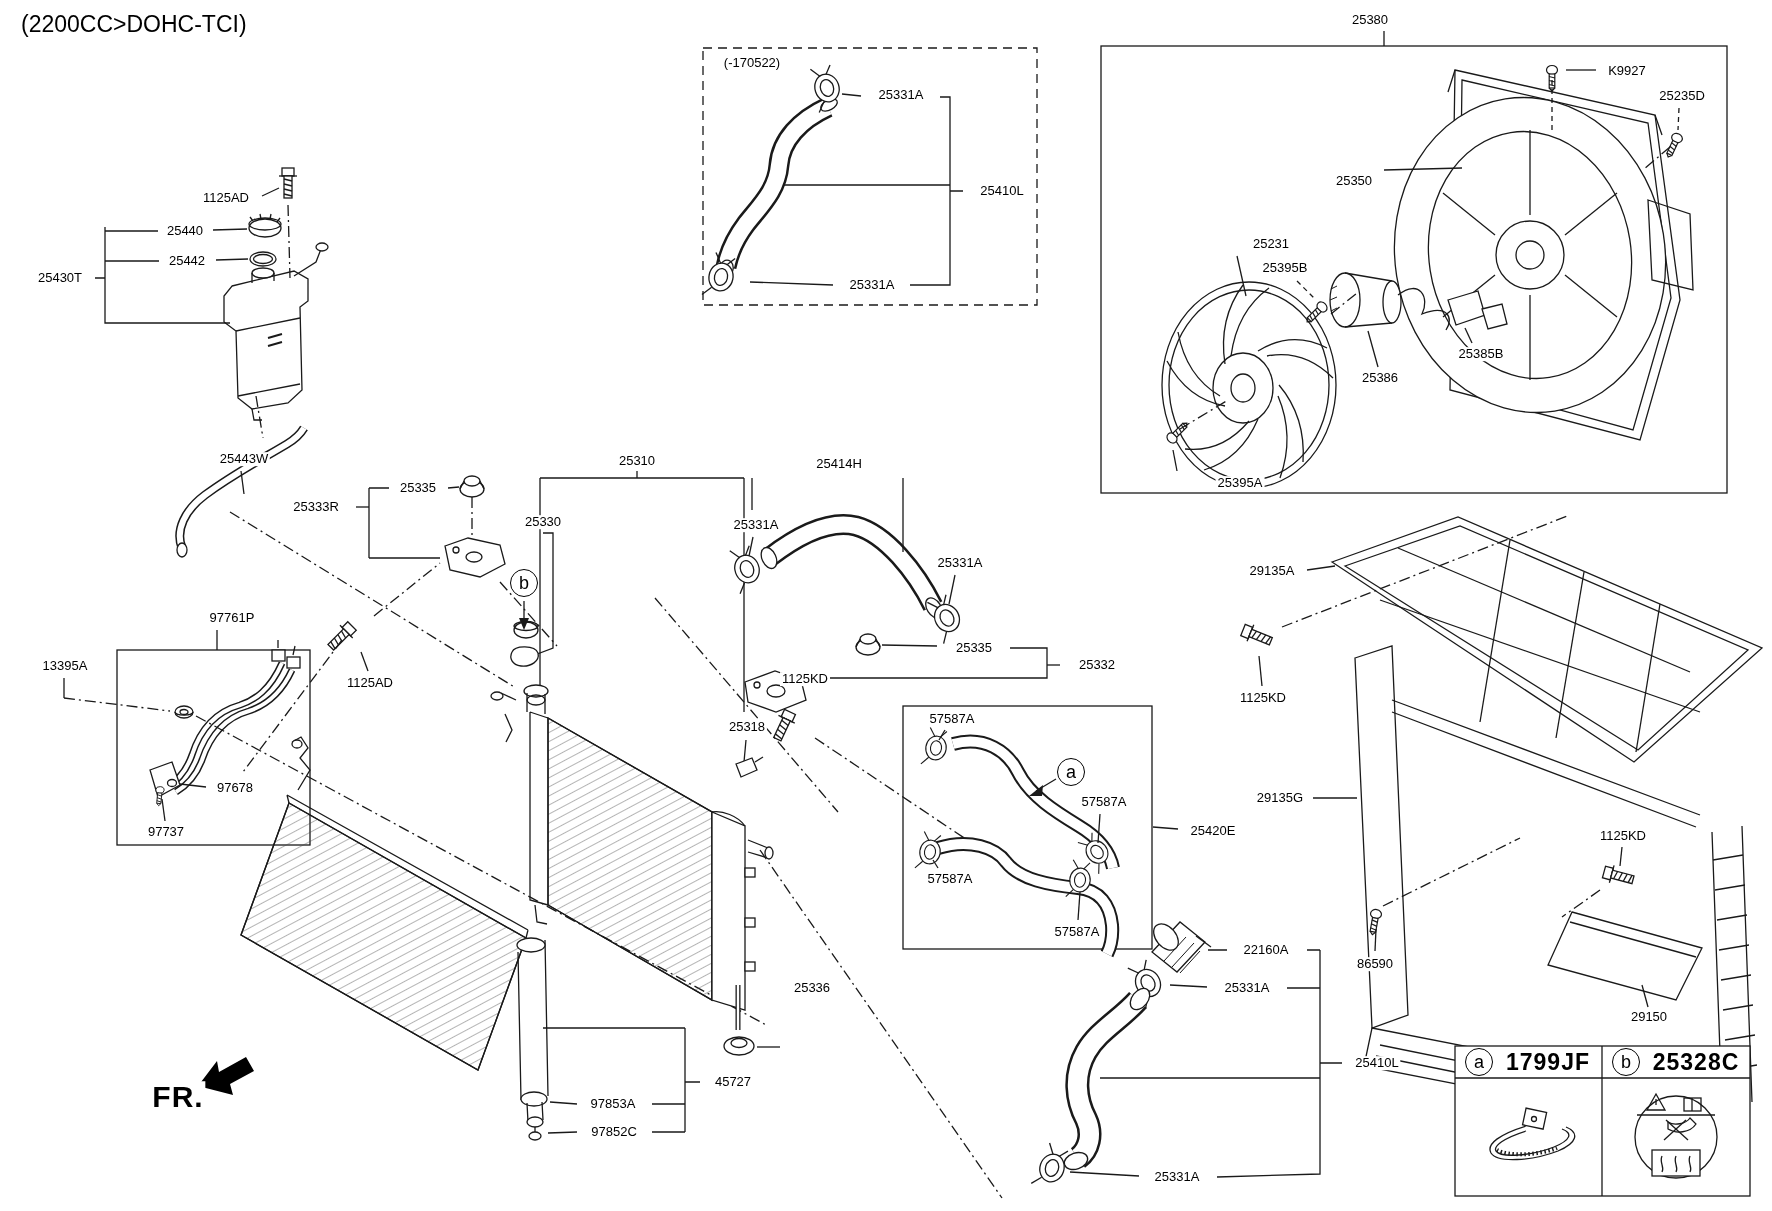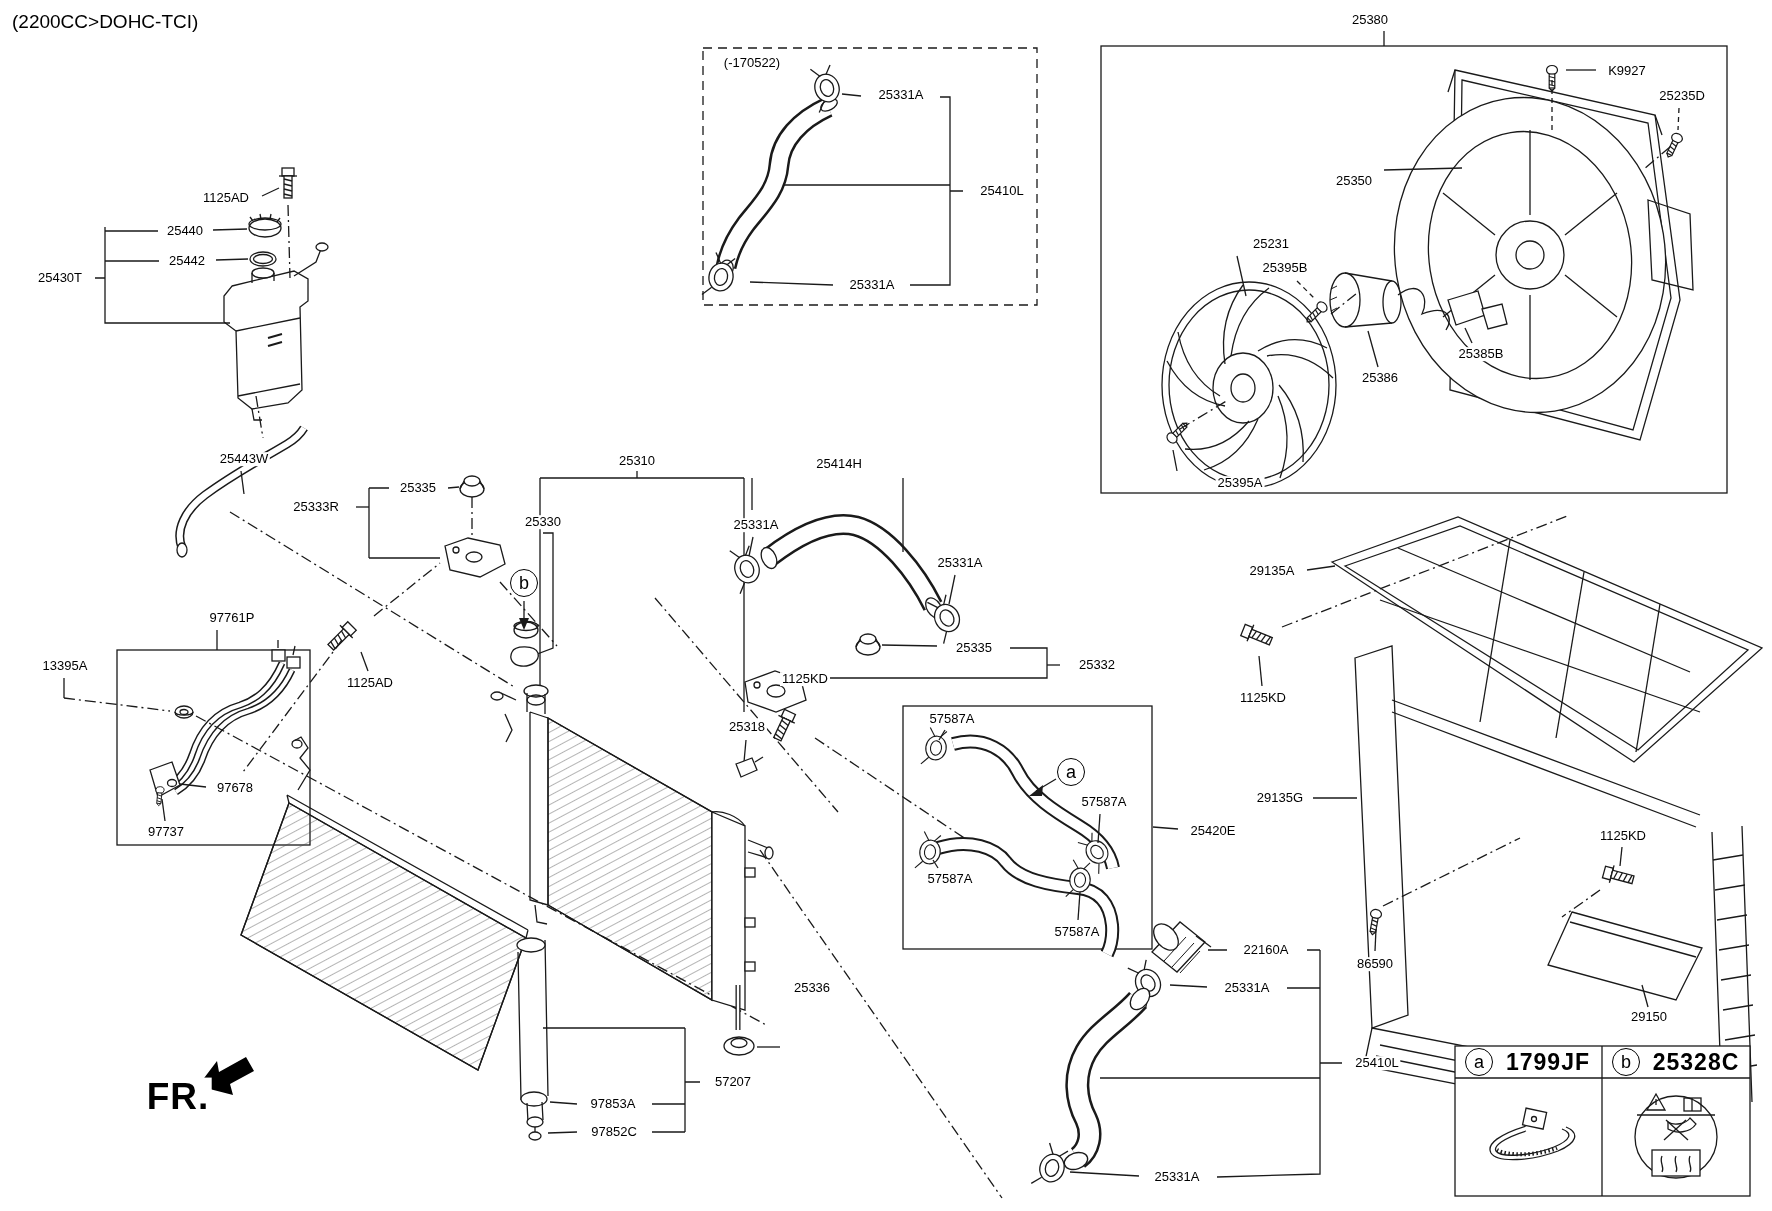--- a/index.html
+++ b/index.html
@@ -2,22 +2,22 @@
 <html><head>
 <meta charset="utf-8">
 <style>
   html,body{margin:0;padding:0;background:#e8e8e8;}
   #stage{position:relative;width:1772px;height:1211px;background:#ffffff;overflow:hidden;
          font-family:"Liberation Sans",sans-serif;color:#000;}
   #art{position:absolute;left:0;top:0;}
   .lbl{position:absolute;transform:translate(-50%,-50%);font-size:13px;line-height:1.05;
        white-space:nowrap;background:#fff;padding:0 2px;color:#000;}
   .lbl.tl{transform:none;}
-  .lbl.big{font-size:19px;}
-  .lbl.fr{font-size:37px;font-weight:bold;letter-spacing:1px;}
+  .lbl.big{font-size:23px;margin-left:9px;}
+  .lbl.fr{font-size:30px;font-weight:bold;letter-spacing:1px;}
   .lbl.code{font-size:23px;letter-spacing:1px;background:transparent;font-weight:bold;}
   .circle-lbl{position:absolute;transform:translate(-50%,-50%);width:29px;height:29px;
        border:1.7px solid #000;border-radius:50%;display:flex;align-items:center;justify-content:center;
        font-size:19px;background:#fff;}
   .circle-lbl.small{width:26px;height:26px;font-size:18px;}
 </style>
 </head>
 <body>
 
 <div id="stage">
@@ -458,21 +458,21 @@
 <div class="lbl" style="left:1280px;top:798px">29135G</div>
 <div class="lbl" style="left:1623px;top:836px">1125KD</div>
 <div class="lbl" style="left:1375px;top:964px">86590</div>
 <div class="lbl" style="left:1649px;top:1017px">29150</div>
 
 <div class="lbl" style="left:1266px;top:950px">22160A</div>
 <div class="lbl" style="left:1247px;top:988px">25331A</div>
 <div class="lbl" style="left:1377px;top:1063px">25410L</div>
 <div class="lbl" style="left:1177px;top:1177px">25331A</div>
 
-<div class="lbl" style="left:733px;top:1082px">57207</div>
+<div class="lbl" style="left:733px;top:1082px">45727</div>
 <div class="lbl" style="left:613px;top:1104px">97853A</div>
 <div class="lbl" style="left:614px;top:1132px">97852C</div>
 
 <div class="lbl fr" style="left:178px;top:1097px">FR.</div>
 
 <div class="circle-lbl small" style="left:1479px;top:1062px">a</div>
 <div class="lbl code" style="left:1548px;top:1062px">1799JF</div>
 <div class="circle-lbl small" style="left:1626px;top:1062px">b</div>
 <div class="lbl code" style="left:1696px;top:1062px">25328C</div>
 

